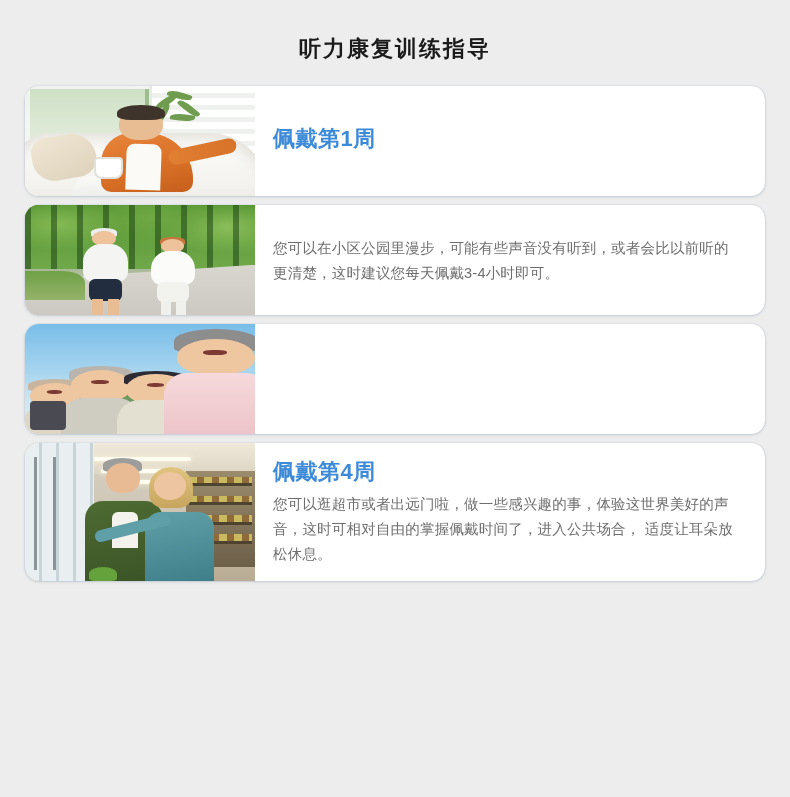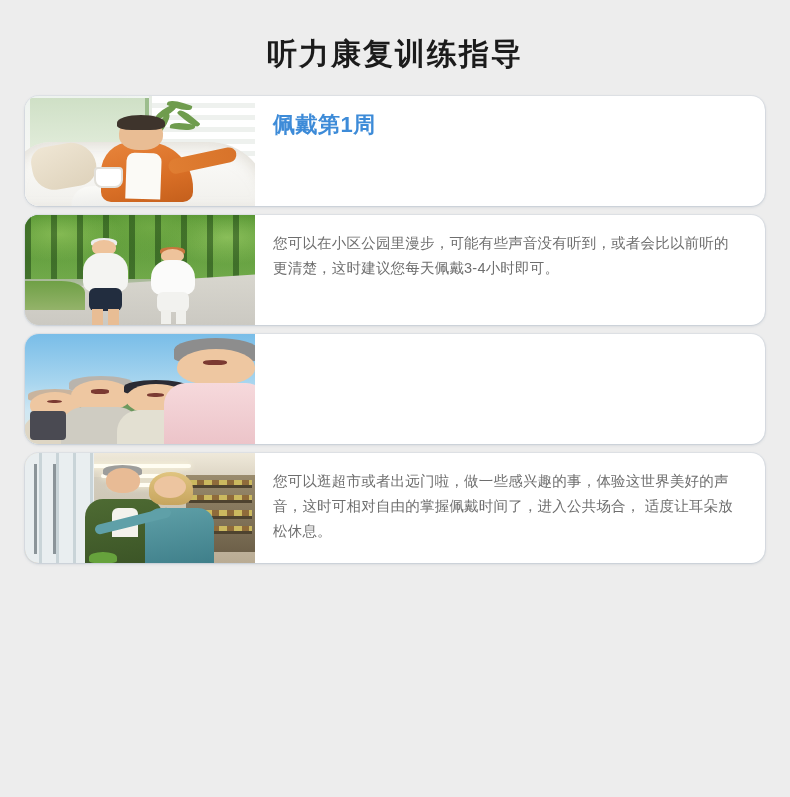--- a/index.html
+++ b/index.html
@@ -16,21 +16,21 @@
 
   .page {
     position: relative;
     width: 790px;
     height: 797px;
     background: #ededed;
   }
 
   .page-title {
     text-align: center;
-    font-size: 30px;
+    font-size: 22px;
     font-weight: bold;
     color: #1b1b1b;
     letter-spacing: 2px;
     padding-top: 36px;
     margin: 0 0 24px 0;
     line-height: 1.2;
   }
 
   .cards {
     padding: 0 25px;
@@ -62,21 +62,21 @@
   .card-media .photo {
     position: absolute;
     inset: 0;
   }
 
   .card-body {
     flex: 1 1 auto;
     padding: 16px 22px 14px 18px;
     display: flex;
     flex-direction: column;
-    justify-content: flex-start;
+    justify-content: center;
   }
 
   .card-heading {
     font-size: 22px;
     font-weight: bold;
     color: #3d8bd8;
     margin: 0 0 7px 0;
     line-height: 1.15;
     letter-spacing: 0.5px;
   }
@@ -408,18 +408,19 @@
           <div class="manhair"></div>
           <div class="manhead"></div>
           <div class="wombody"></div>
           <div class="womhair"></div>
           <div class="womhead"></div>
           <div class="arm"></div>
           <div class="veg"></div>
         </div>
       </div>
       <div class="card-body">
+        <h2 class="card-heading">佩戴第4周</h2>
         <p class="card-text">您可以逛超市或者出远门啦，做一些感兴趣的事，体验这世界美好的声音，这时可相对自由的掌握佩戴时间了，进入公共场合， 适度让耳朵放松休息。</p>
       </div>
     </div>
 
   </div>
 </div>
 
 </body></html>

